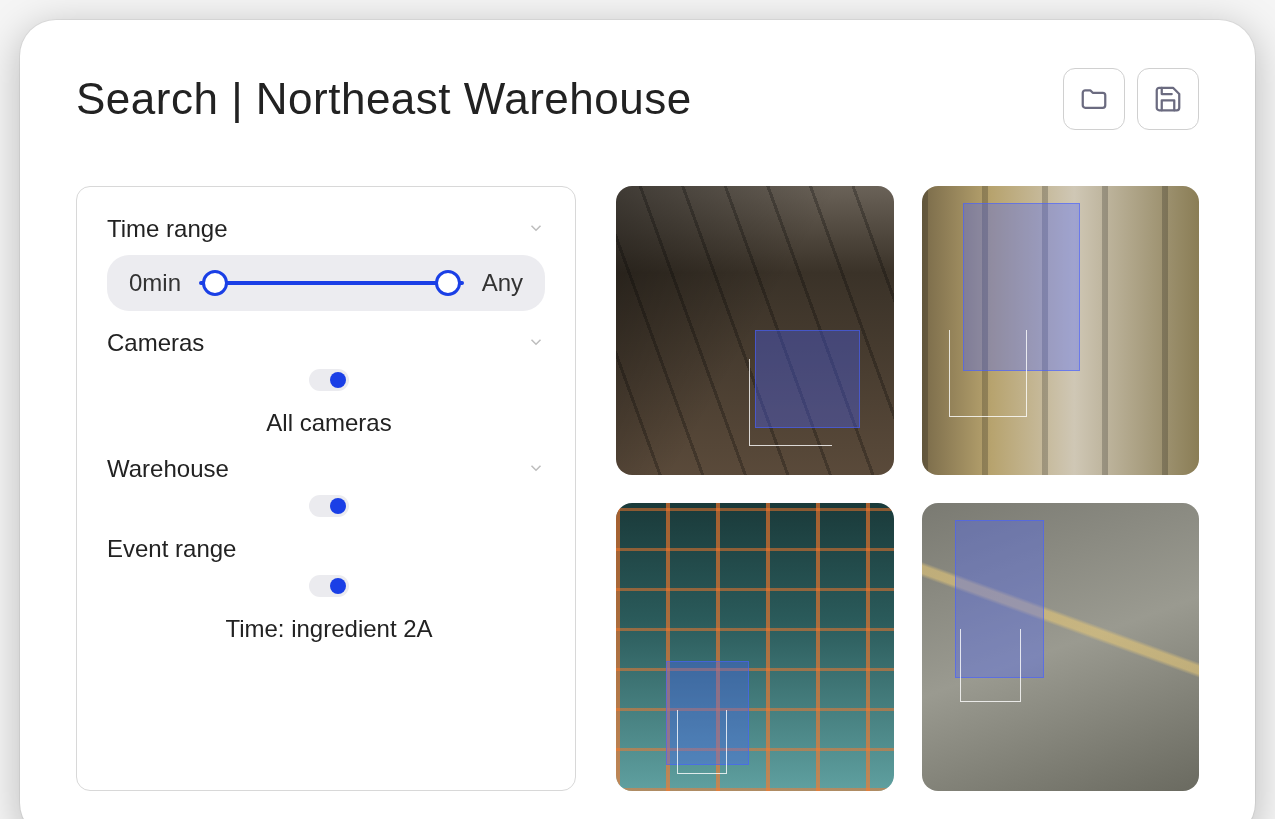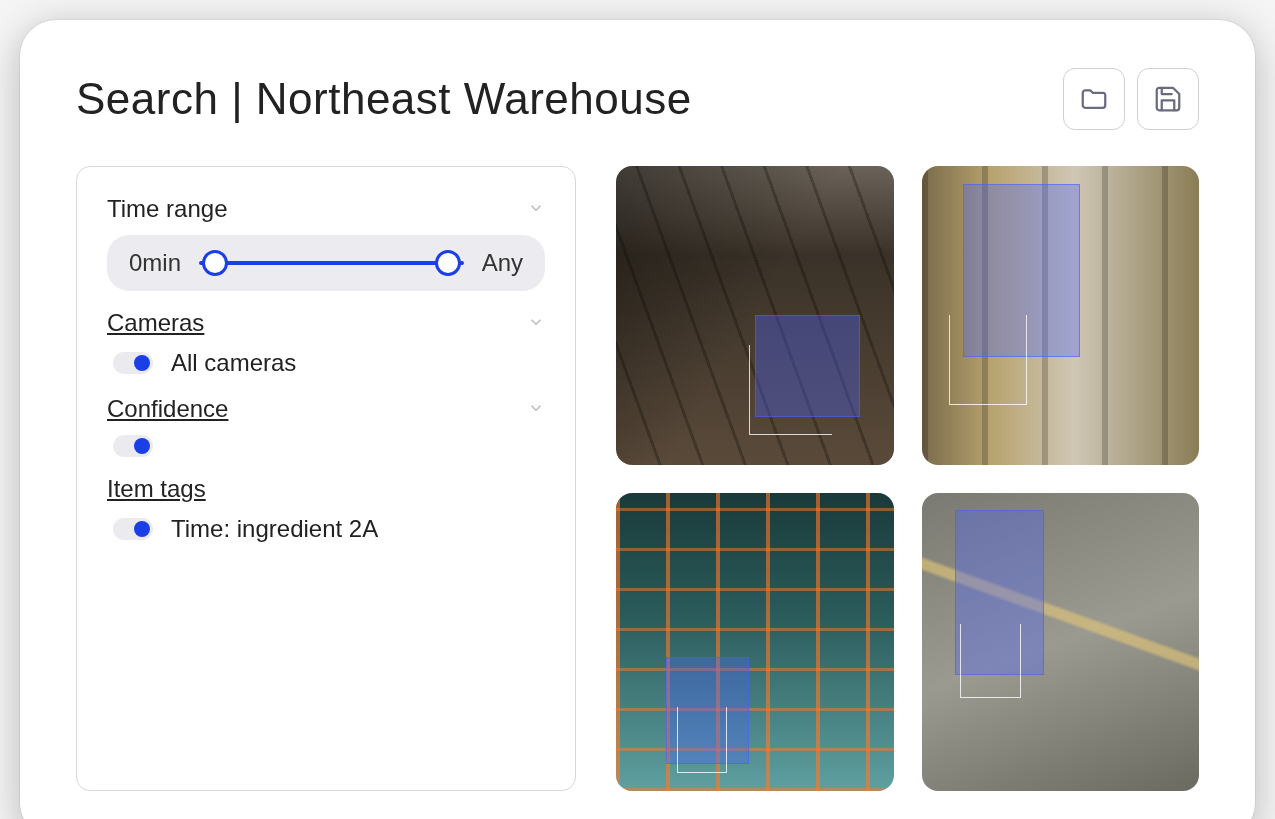--- a/index.html
+++ b/index.html
@@ -19,21 +19,21 @@
     border-radius: 36px;
     box-shadow: 0 8px 40px rgba(0,0,0,0.25), 0 0 0 1px rgba(0,0,0,0.05);
     padding: 48px 56px;
     display: flex;
     flex-direction: column;
   }
   .header {
     display: flex;
     align-items: center;
     justify-content: space-between;
-    margin-bottom: 36px;
+    margin-bottom: 56px;
   }
   .title {
     font-size: 44px;
     font-weight: 300;
     color: #222;
     letter-spacing: 0.5px;
   }
   .header-actions {
     display: flex;
     gap: 12px;
@@ -103,20 +103,21 @@
     background: #fff;
     border-radius: 50%;
     transform: translate(-50%, -50%);
     cursor: pointer;
   }
   .tag-row {
     display: flex;
     align-items: center;
     gap: 18px;
     margin: 10px 0 10px 6px;
+    flex-direction: column;
   }
   .toggle {
     width: 40px;
     height: 22px;
     background: #ebebef;
     border-radius: 11px;
     position: relative;
     cursor: pointer;
     flex-shrink: 0;
   }
@@ -126,21 +127,21 @@
     top: 3px;
     width: 16px;
     height: 16px;
     background: #1a3fe6;
     border-radius: 50%;
   }
   .tag-text {
     font-size: 24px;
     color: #222;
   }
-  .section-gap { margin-top: 18px; text-decoration: underline; }
+  .section-gap { margin-top: 18px; }
   .results {
     flex: 1;
     display: grid;
     grid-template-columns: 1fr 1fr;
     grid-template-rows: 1fr 1fr;
     gap: 28px;
   }
   .thumb {
     border-radius: 16px;
     position: relative;
@@ -241,35 +242,35 @@
         </span>
       </div>
       <div class="tag-row">
         <div class="toggle">
             <div class="toggle-dot"></div>
           </div>
         <span class="tag-text">All cameras</span>
       </div>
 
       <div class="section-label section-gap">
-        <span>Confidence</span>
+        <span>Warehouse</span>
         <span class="chevron">
           <svg width="18" height="18" viewBox="0 0 24 24" fill="none" stroke="currentColor" stroke-width="2">
               <polyline points="6 9 12 15 18 9"></polyline>
             </svg>
         </span>
       </div>
       <div class="tag-row">
         <div class="toggle">
             <div class="toggle-dot"></div>
           </div>
       </div>
 
       <div class="section-label section-gap">
-        <span>Item tags</span>
+        <span>Event range</span>
       </div>
       <div class="tag-row">
         <div class="toggle">
             <div class="toggle-dot"></div>
           </div>
         <span class="tag-text">Time: ingredient 2A</span>
       </div>
 
     </div>
 

